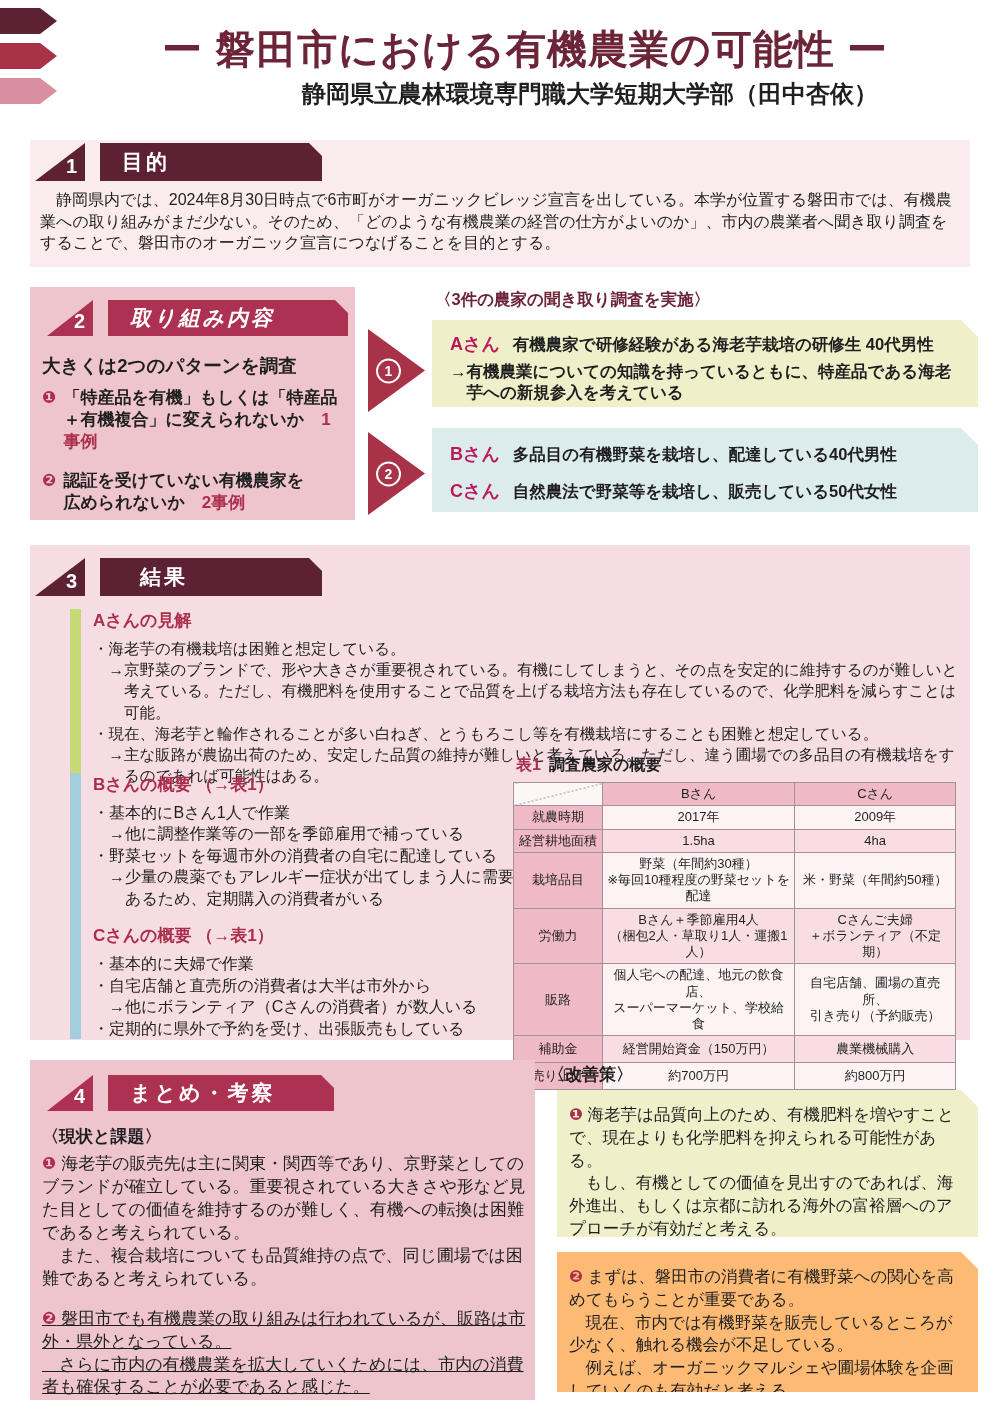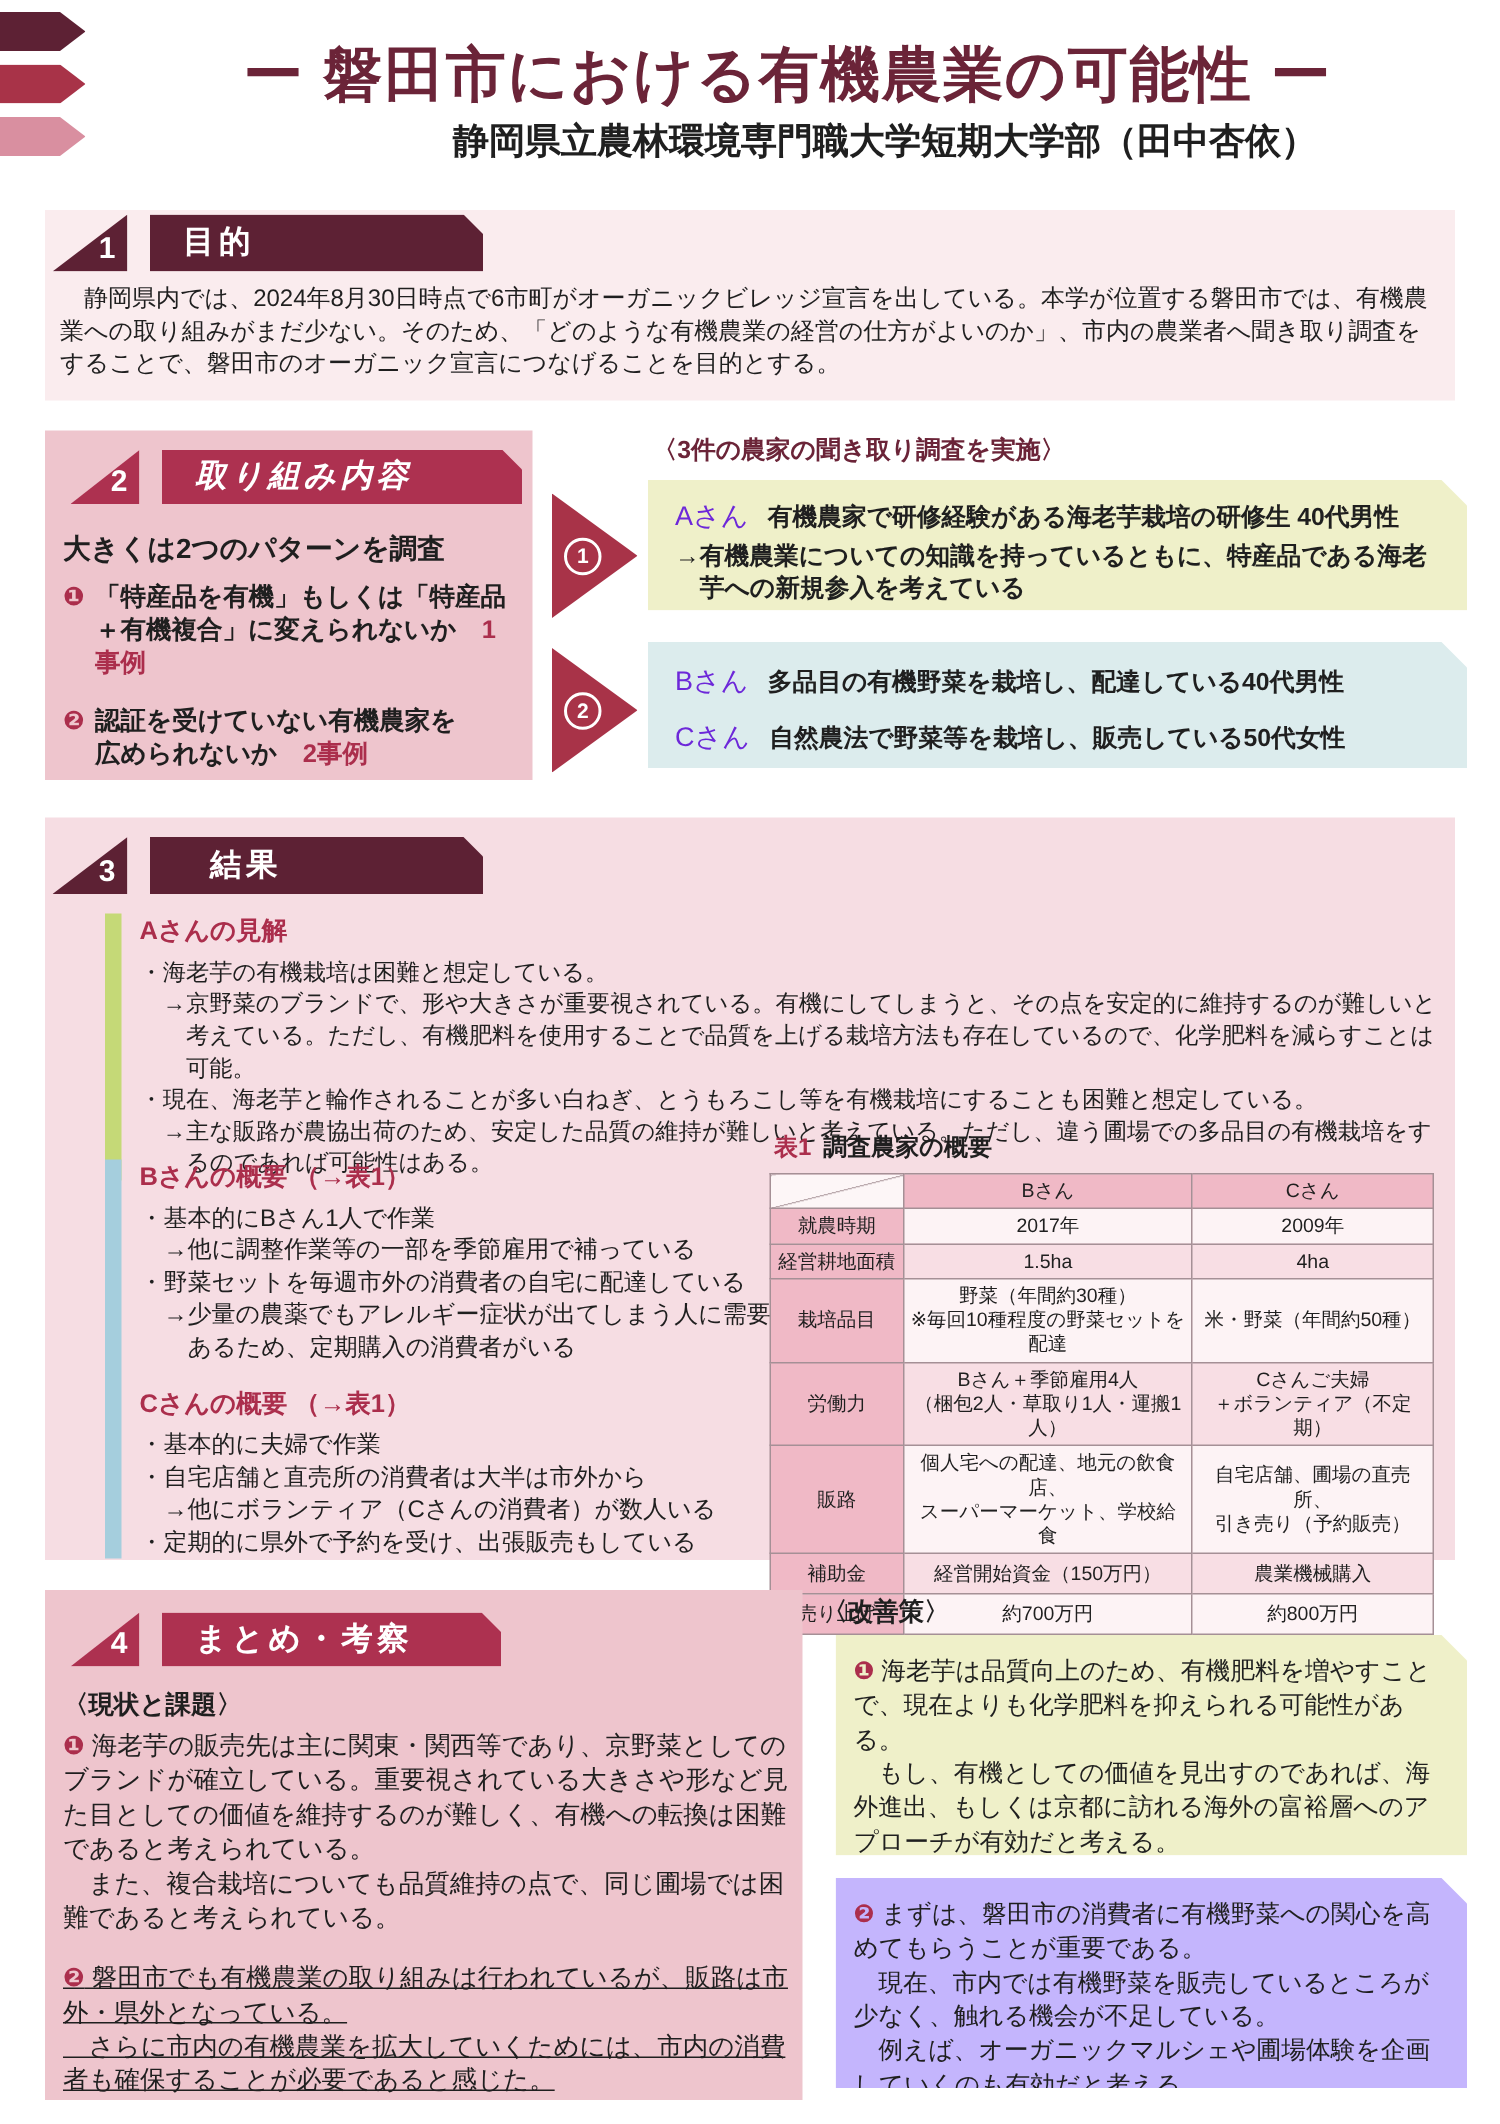--- a/index.html
+++ b/index.html
@@ -61,21 +61,21 @@
                 display:flex; align-items:center; justify-content:center; }
   .arrow-1 { left:368px; top:329px; }
   .arrow-2 { left:368px; top:432px; }
 
   .callout { position:absolute; left:432px; width:546px;
              clip-path:polygon(0 0, calc(100% - 17px) 0, 100% 17px, 100% 100%, 0 100%); }
   .callout-1 { top:320px; height:87px; background:#eff0c9; padding:12px 10px 0 18px; }
   .callout-2 { top:428px; height:84px; background:#dceced; padding:14px 10px 0 18px; }
   .co-line { display:flex; gap:13px; align-items:baseline; white-space:nowrap; }
   .co-line.gap { margin-top:13px; }
-  .co-name { color:#6d28d9; font-weight:normal; font-size:18px; }
+  .co-name { color:#be185d; font-weight:bold; font-size:18px; }
   .co-desc { font-weight:bold; font-size:16.5px; }
   .co-note { margin-top:5px; font-size:16.5px; font-weight:600; white-space:pre-line;
              line-height:1.3; }
 
   
   .panel-results { position:absolute; left:30px; top:545px; width:940px; height:495px;
                    background:#f6dde3; }
   .panel-results .sec-header { padding:13px 0 0 5px; }
   .panel-results .sec-banner { width:222px;padding-left:40px; }
   .a-block { position:absolute; left:40px; top:64px; right:8px;
@@ -118,21 +118,21 @@
   .sum-p + .sum-p { margin-top:17px;text-decoration:underline; }
   .mk { color:#ab2e4c; font-weight:bold; }
   .p-text { white-space:pre-line; }
 
   .improve-heading { position:absolute; left:548px; top:1063px; font-size:17px;
                      font-weight:bold; }
   .improve-box { position:absolute; left:557px; width:421px; padding:13px 12px 0 12px;
                  font-size:16.5px; line-height:1.38; font-weight:500;
                  clip-path:polygon(0 0, calc(100% - 17px) 0, 100% 17px, 100% 100%, 0 100%); }
   .box-yellow { top:1090px; height:147px; background:#eff0c9; }
-  .box-blue { top:1252px; height:140px; background:#c4b5fd; }
+  .box-blue { top:1252px; height:140px; background:#fdba74; }
 </style>
 </head>
 <body>
 
 <div class="page">
 
   <div class="chevrons">
     <div class="chev c1"></div>
     <div class="chev c2"></div>
     <div class="chev c3"></div>

